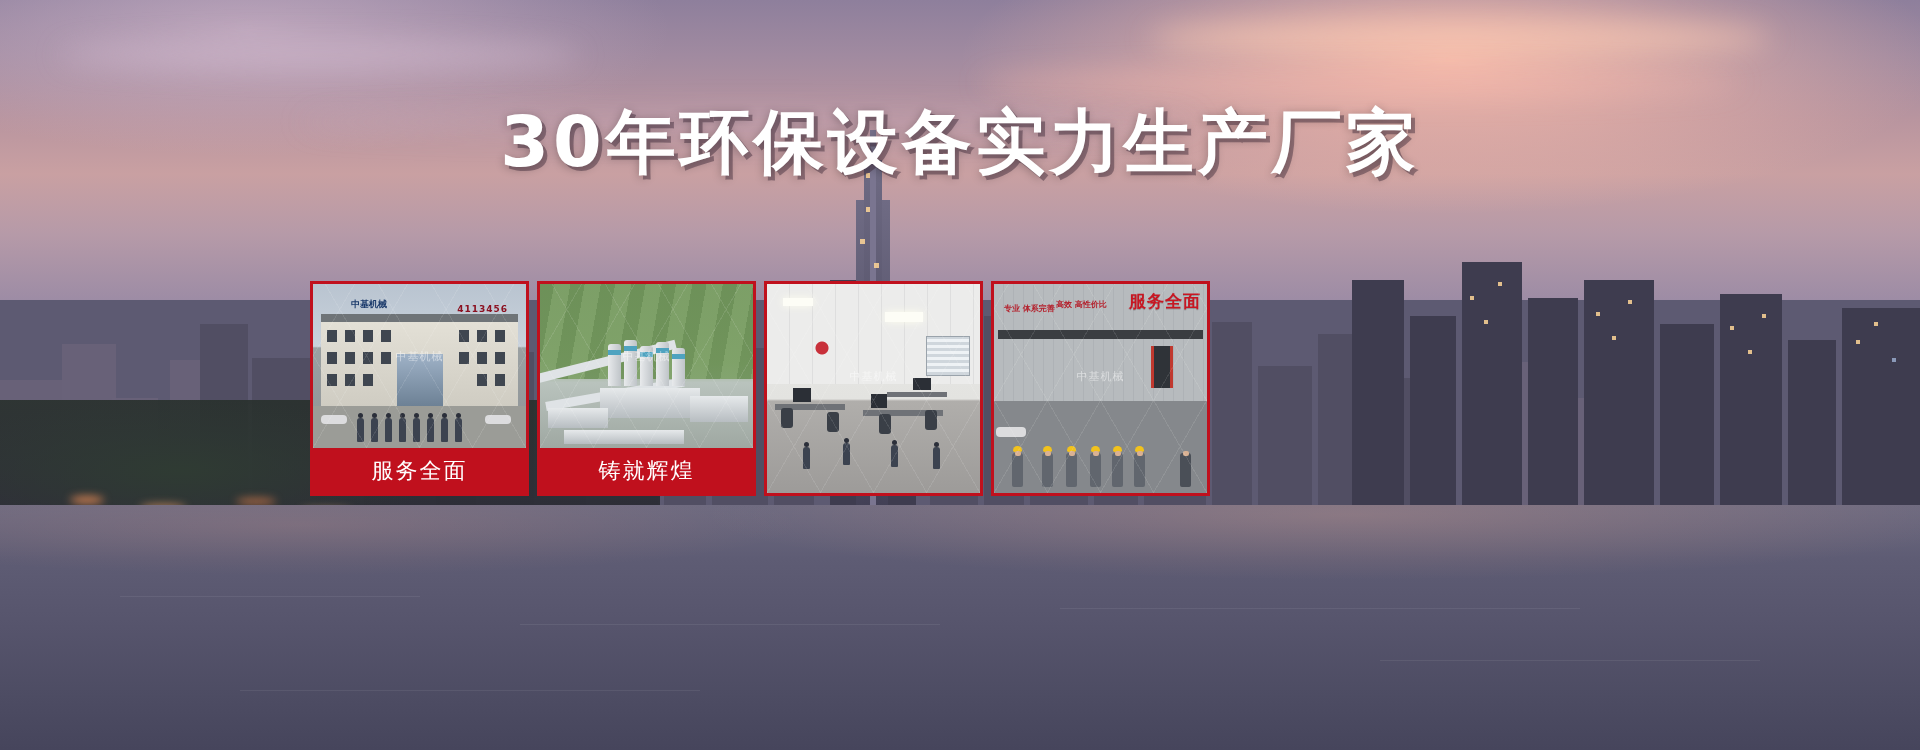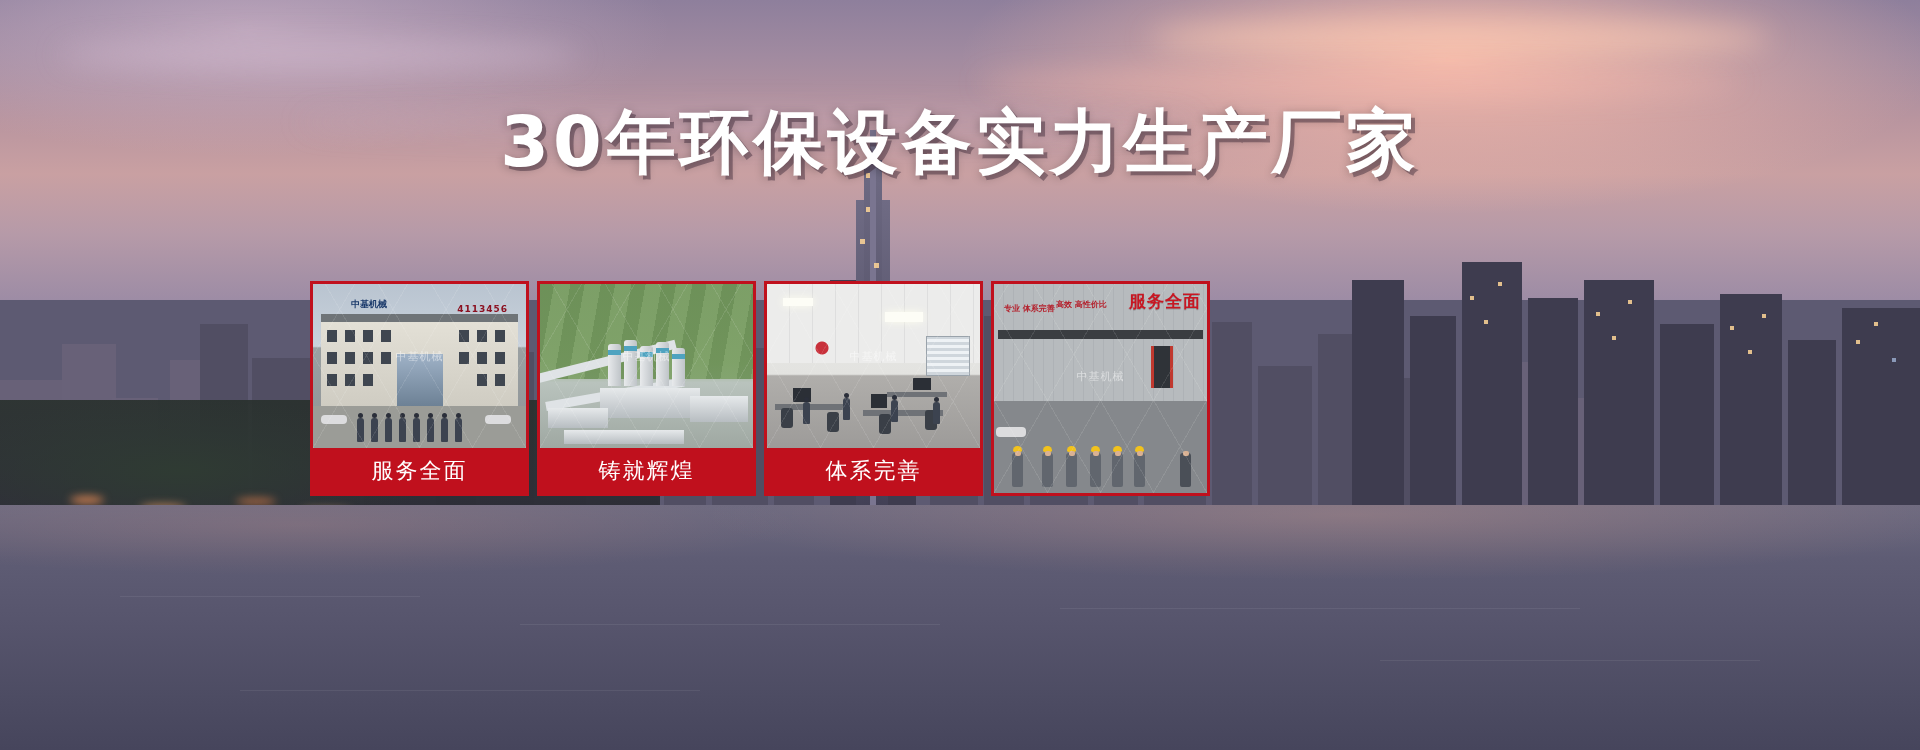--- a/index.html
+++ b/index.html
@@ -336,21 +336,20 @@
         <div class="chair" style="left:60px;top:128px;width:12px;height:20px;"></div>
         <div class="chair" style="left:112px;top:130px;width:12px;height:20px;"></div>
         <div class="chair" style="left:158px;top:126px;width:12px;height:20px;"></div>
         <div class="person" style="left:36px;bottom:24px;height:22px;"></div>
         <div class="person" style="left:76px;bottom:28px;height:22px;"></div>
         <div class="person" style="left:124px;bottom:26px;height:22px;"></div>
         <div class="person" style="left:166px;bottom:24px;height:22px;"></div>
         <div class="wm"></div>
         <div class="wmtext">中基机械</div>
       </div>
-      <div class="cap">体系完善</div>
     </div>
 
     <div class="card">
       <div class="photo c4">
         <div class="wall"></div>
         <div class="redtext">服务全面</div>
         <div class="slog" style="left:10px;top:20px;">专业
 体系完善</div>
         <div class="slog" style="left:62px;top:16px;">高效
 高性价比</div>

